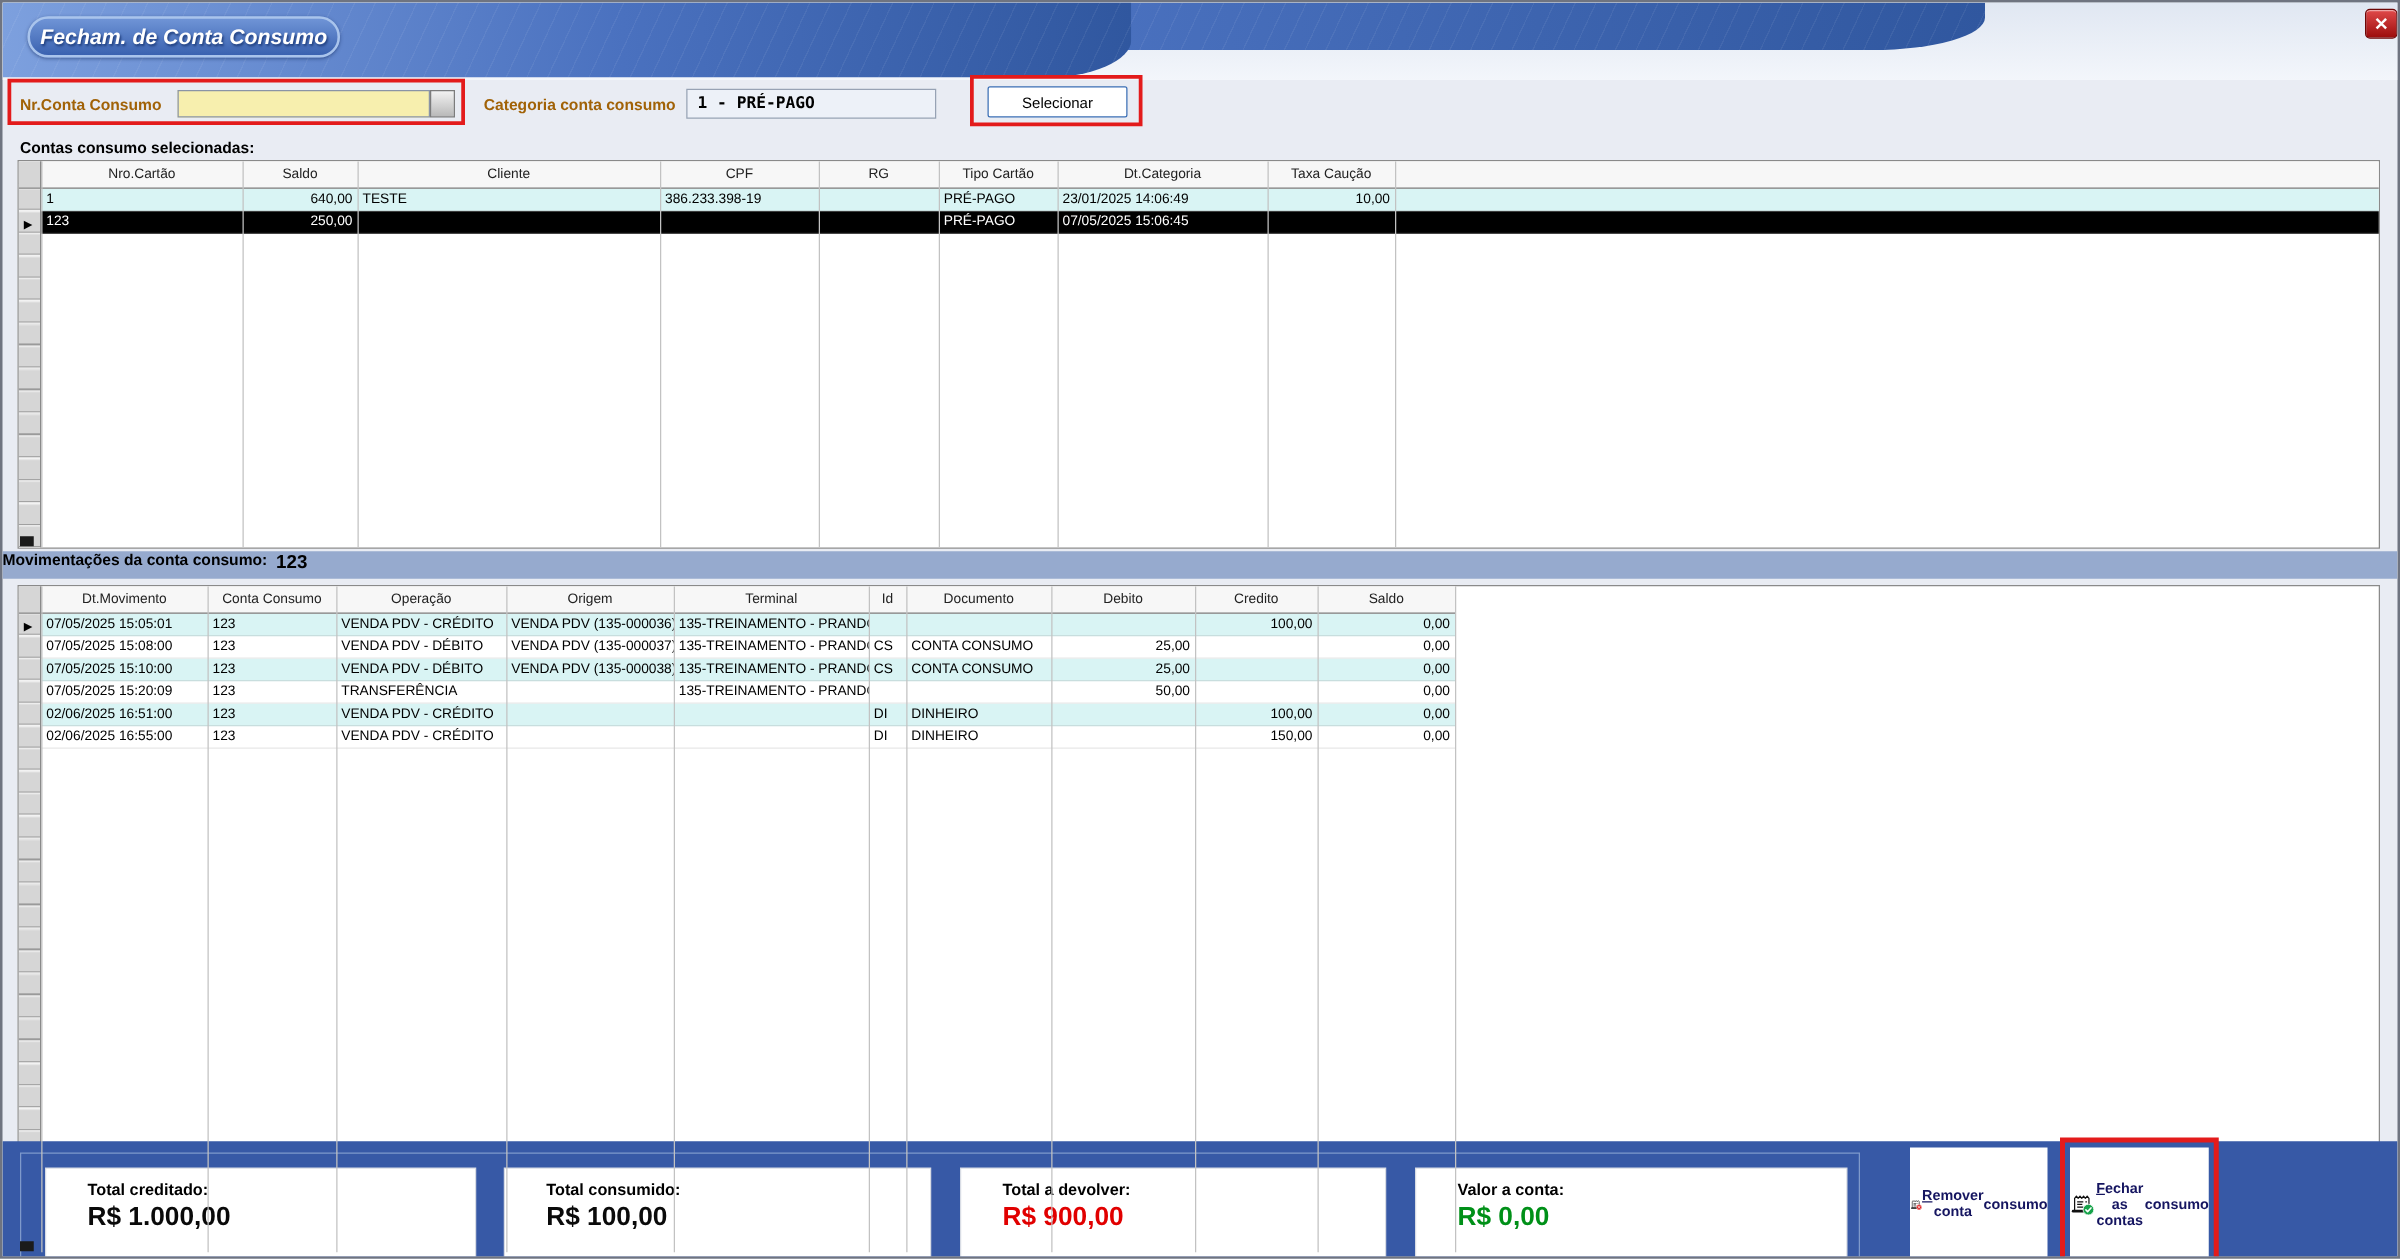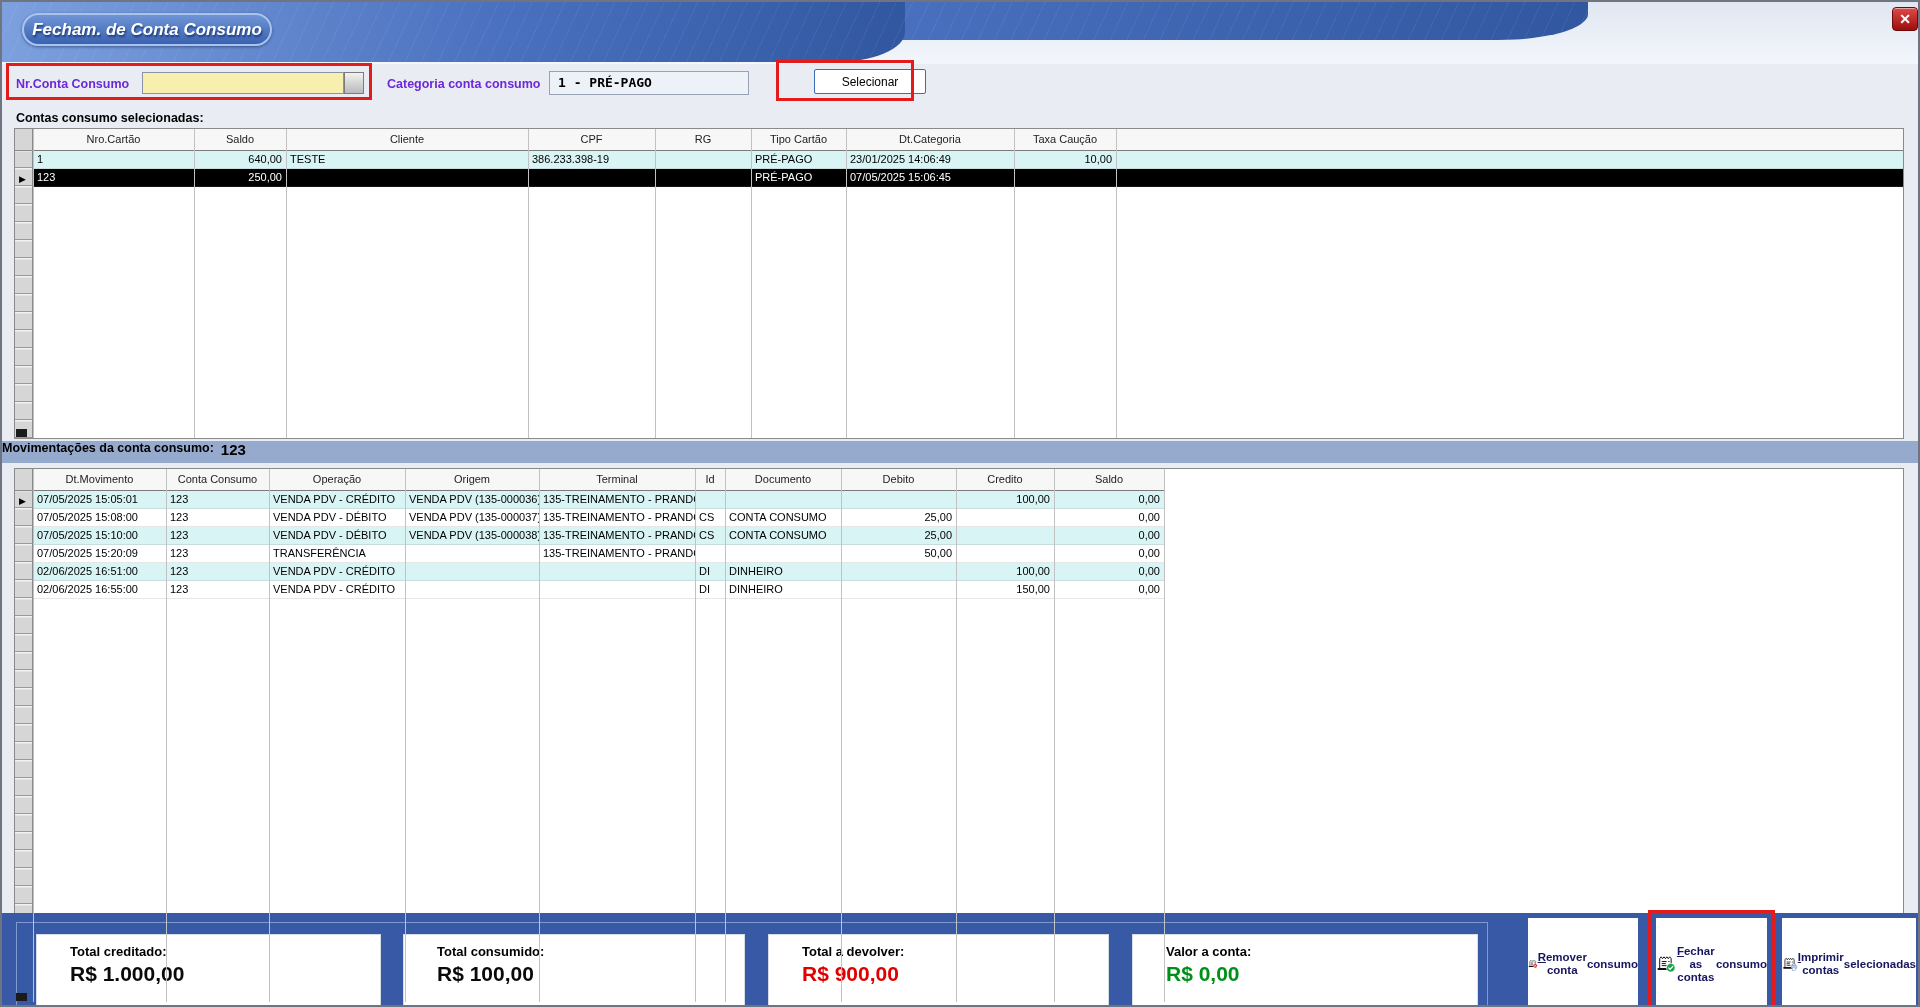--- a/index.html
+++ b/index.html
@@ -21,33 +21,33 @@
       text-shadow:1px 2px 2px #1c3a78;box-shadow:0 1px 3px rgba(10,30,80,.5);}
   .close-btn{left:1890px;top:5px;width:26px;height:24px;border-radius:4px;cursor:pointer;
       background:linear-gradient(#e04a4a,#9c0d0d);border:1px solid #6e0707;box-sizing:border-box;
       color:#fff;font-weight:bold;font-size:14px;display:flex;align-items:center;justify-content:center;
       box-shadow:inset 0 1px 0 rgba(255,255,255,.5);}
 
   
   .red-box{border:3px solid #e31b1b;box-sizing:border-box;z-index:8;pointer-events:none;}
   .hl-account{left:4px;top:61px;width:366px;height:37px;}
   .hl-select{left:774px;top:58px;width:138px;height:41px;}
-  .form-label{font-size:12.5px;font-weight:bold;color:#6d28d9;}
+  .form-label{font-size:12.5px;font-weight:bold;color:#a16207;}
   .lbl-account{left:14px;top:75px;}
   .input-account{left:140px;top:70px;width:202px;height:22px;background:#f7efae;
       border:1px solid #8a94a6;box-sizing:border-box;}
   .btn-lookup{left:342px;top:70px;width:20px;height:22px;background:linear-gradient(#f2f2f2,#b9b9b9);
       border:1px solid #7c7c7c;box-sizing:border-box;cursor:pointer;}
   .lbl-category{left:385px;top:75px;}
   .field-category{left:547px;top:69px;width:200px;height:24px;background:#edf1f8;
       border:1px solid #97a2b4;box-sizing:border-box;line-height:22px;padding-left:8px;
       font-family:"DejaVu Sans Mono",monospace;font-size:13px;font-weight:bold;color:#000;}
   .btn-select{left:788px;top:67px;width:112px;height:25px;background:#fff;
       border:1px solid #3b6fb5;border-radius:2px;box-sizing:border-box;cursor:pointer;
-      font-size:12px;color:#000;display:flex;align-items:center;justify-content:center;margin-left:24px;}
+      font-size:12px;color:#000;display:flex;align-items:center;justify-content:center;}
 
   
   .sect-label{font-size:12.5px;font-weight:bold;color:#000;}
   .lbl-accounts{left:14px;top:109px;}
   .mov-bar{left:0;top:439px;width:1916px;height:22px;background:#96aace;
       display:flex;align-items:flex-start;box-sizing:border-box;}
   .mov-bar .t{font-size:12.5px;font-weight:bold;color:#000;}
   .mov-bar .v{font-size:15px;font-weight:bold;color:#000;margin-left:7px;}
 
   
@@ -320,27 +320,15 @@
         <path d="M9 9 l3.5-4.5 3.5 4.5 3.5-4.5 3.5 4.5 3.5-4.5 3.5 4.5 3.5-4.5 3.5 4.5 V33 H9 Z" fill="#fff" stroke="#111" stroke-width="2.4" stroke-linejoin="round"></path>
         <path d="M14 16 h12 M30 16 h3 M14 21 h10 M14 26 h12 M30 26 h3" stroke="#111" stroke-width="2.4"></path>
         <path d="M6 34 h24" stroke="#111" stroke-width="5" stroke-linecap="round"></path>
         <circle cx="36" cy="31" r="10.5" fill="#17a34a" stroke="#fff" stroke-width="1.6"></circle>
         <path d="M31 31.5 l3.4 3.4 6.6-7.2" stroke="#fff" stroke-width="3" fill="none" stroke-linecap="round" stroke-linejoin="round"></path>
       </svg>
       <div class="blabel"><u>F</u>echar as contas</div>
       <div class="blabel">consumo</div>
     </div>
 
-    <div class="action-btn b3">
-      <svg width="46" height="42" viewBox="0 0 48 44">
-        <path d="M9 9 l3.5-4.5 3.5 4.5 3.5-4.5 3.5 4.5 3.5-4.5 3.5 4.5 3.5-4.5 3.5 4.5 V33 H9 Z" fill="#fff" stroke="#111" stroke-width="2.4" stroke-linejoin="round"></path>
-        <path d="M14 16 h12 M30 16 h3 M14 21 h10 M14 26 h12 M30 26 h3" stroke="#111" stroke-width="2.4"></path>
-        <path d="M6 34 h24" stroke="#111" stroke-width="5" stroke-linecap="round"></path>
-        <rect x="31" y="22" width="11" height="6" fill="#eef3fa" stroke="#5b7db0" stroke-width="1.4"></rect>
-        <rect x="28" y="27" width="17" height="9" rx="1.5" fill="#c7d9f2" stroke="#5b7db0" stroke-width="1.4"></rect>
-        <rect x="31" y="34" width="11" height="7" fill="#fff" stroke="#5b7db0" stroke-width="1.4"></rect>
-      </svg>
-      <div class="blabel"><u>I</u>mprimir contas</div>
-      <div class="blabel">selecionadas</div>
-    </div>
   </div>
 
 </div>
 
 </body></html>

